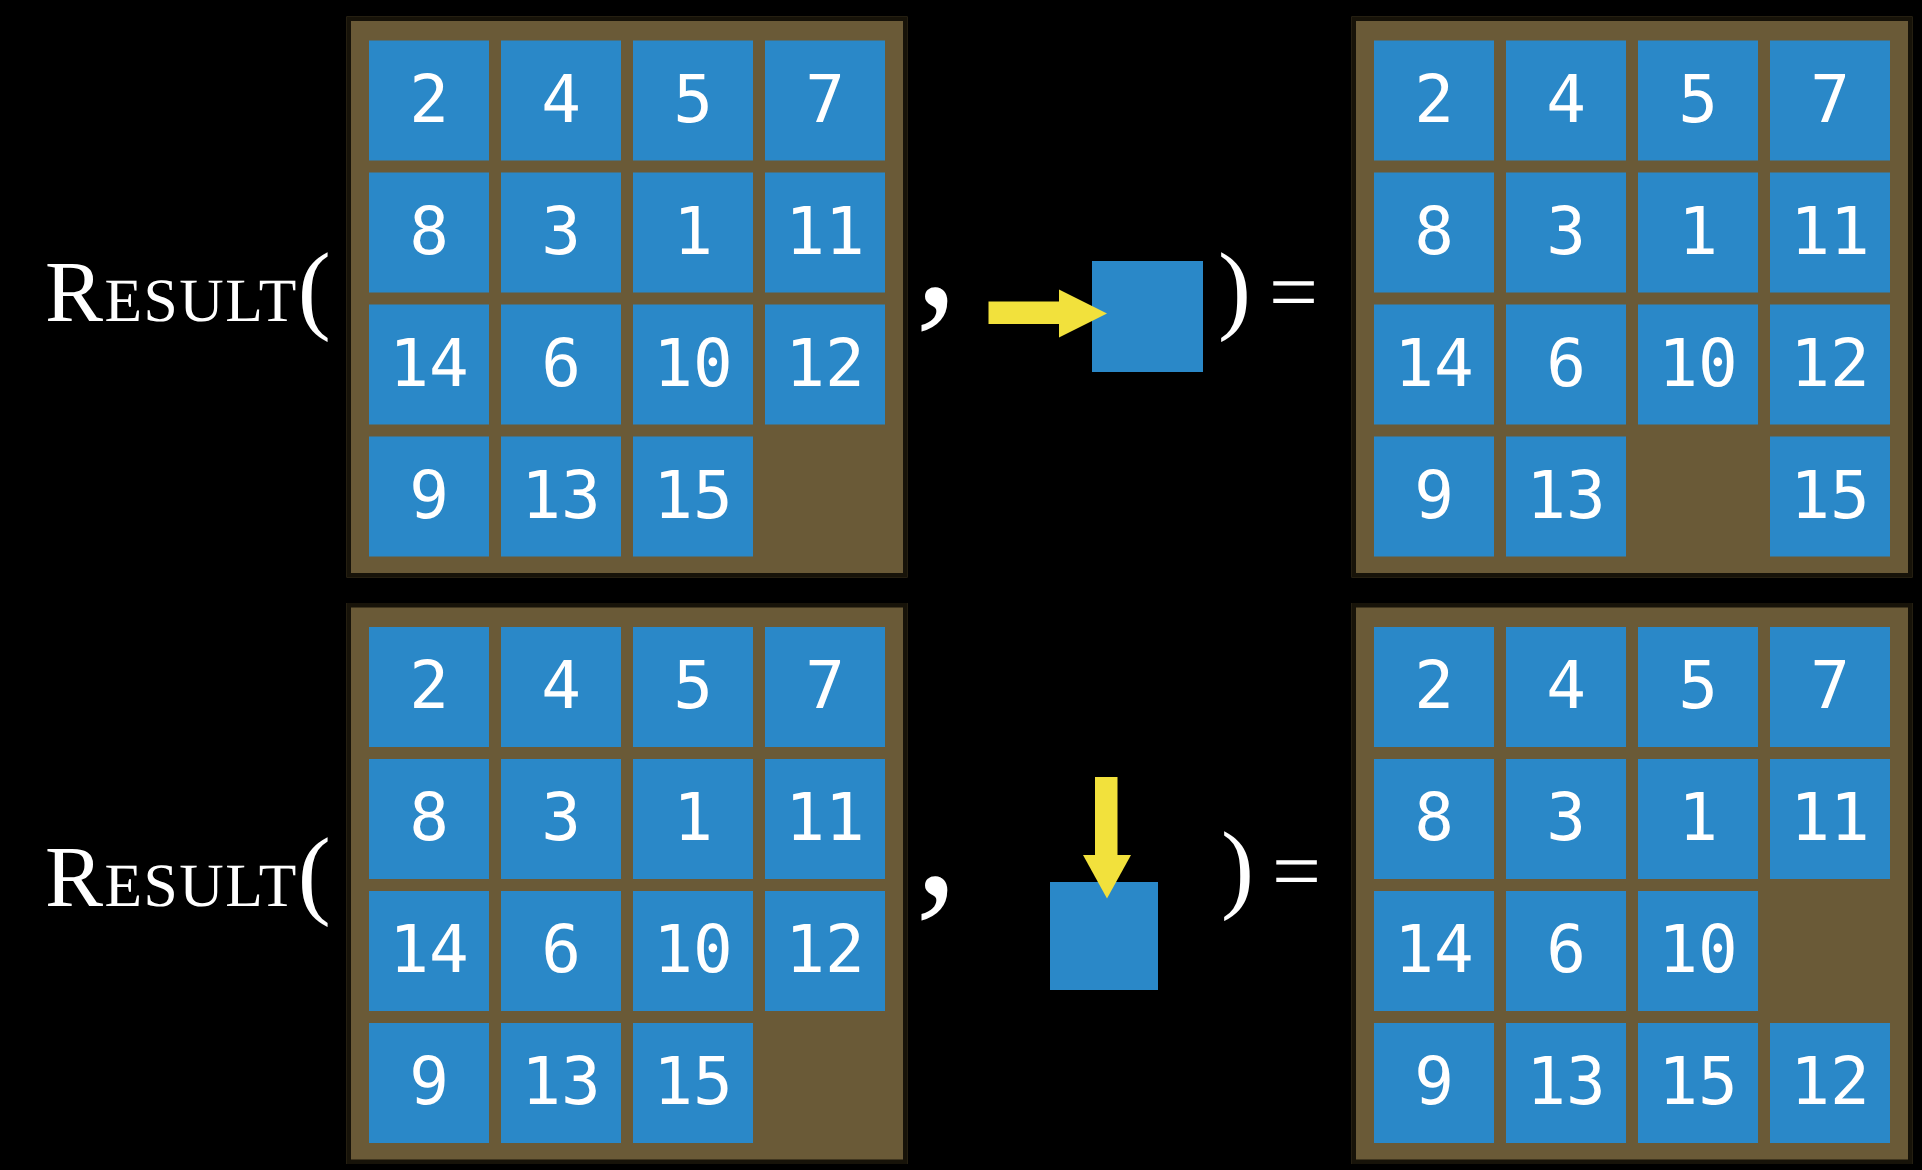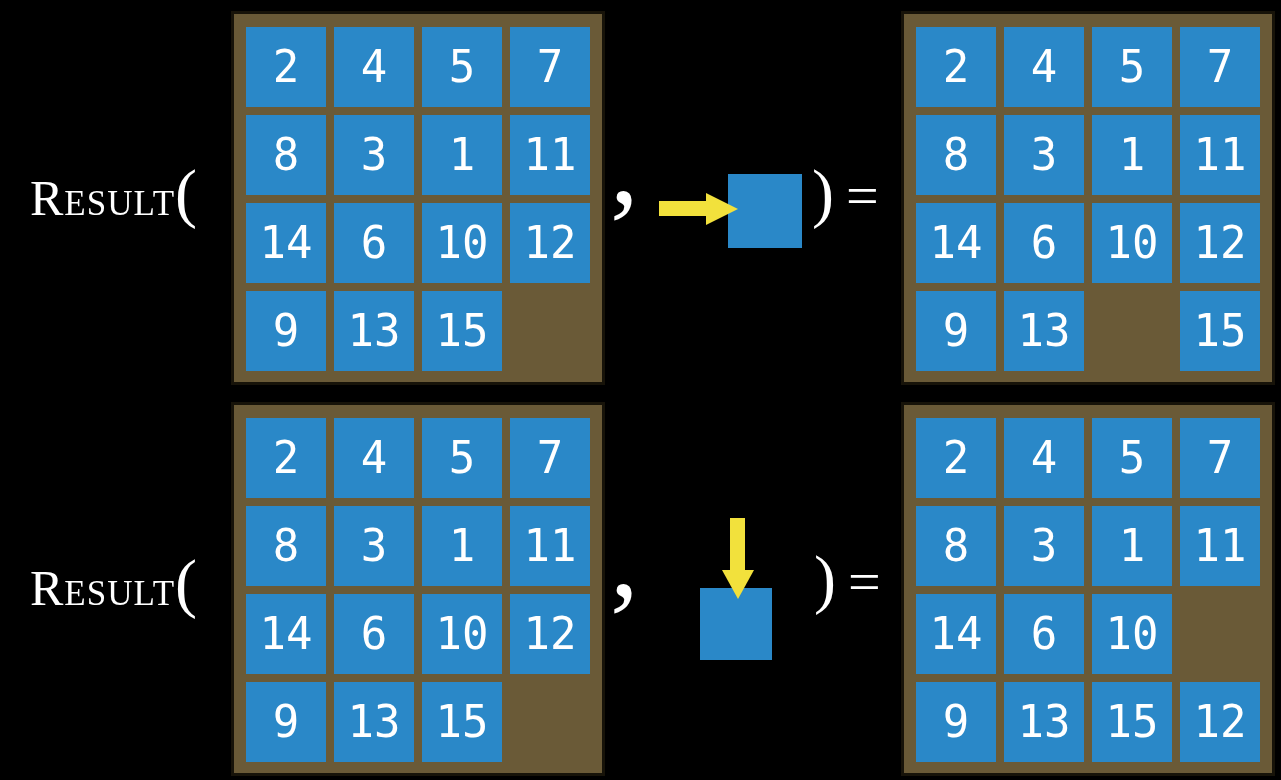--- a/index.html
+++ b/index.html
@@ -31,21 +31,21 @@
     line-height:1;
   }
   .cell-empty{background:transparent;}
   
   .func-call,.close-group{
     position:absolute;
     color:var(--text,#fff);
     white-space:nowrap;
     line-height:1;
   }
-  .func-name{font-size:50px;font-variant:small-caps;letter-spacing:1px;}
+  .func-name{font-size:58px;font-variant:small-caps;letter-spacing:1px;}
   .big-paren{font-size:66px;}
   .equals{font-size:58px;margin-left:12px;}
   .comma{
     position:absolute;
     color:var(--text,#fff);
     font-size:115px;line-height:1;
   }
   
   .move-square{
     position:absolute;

